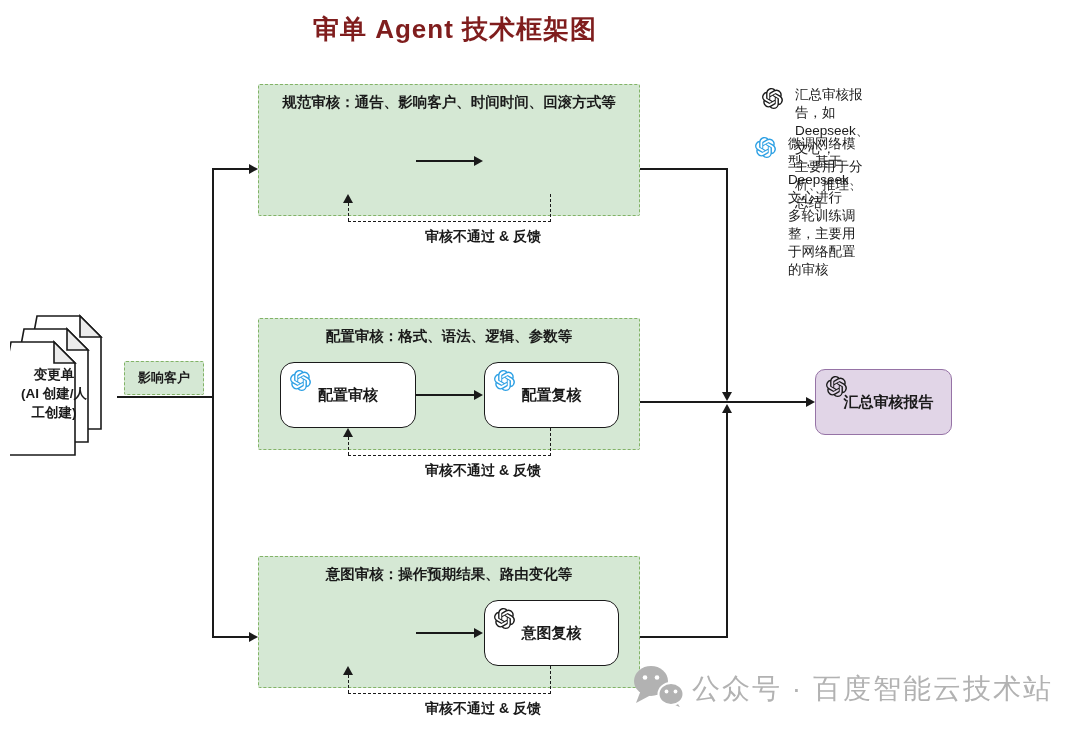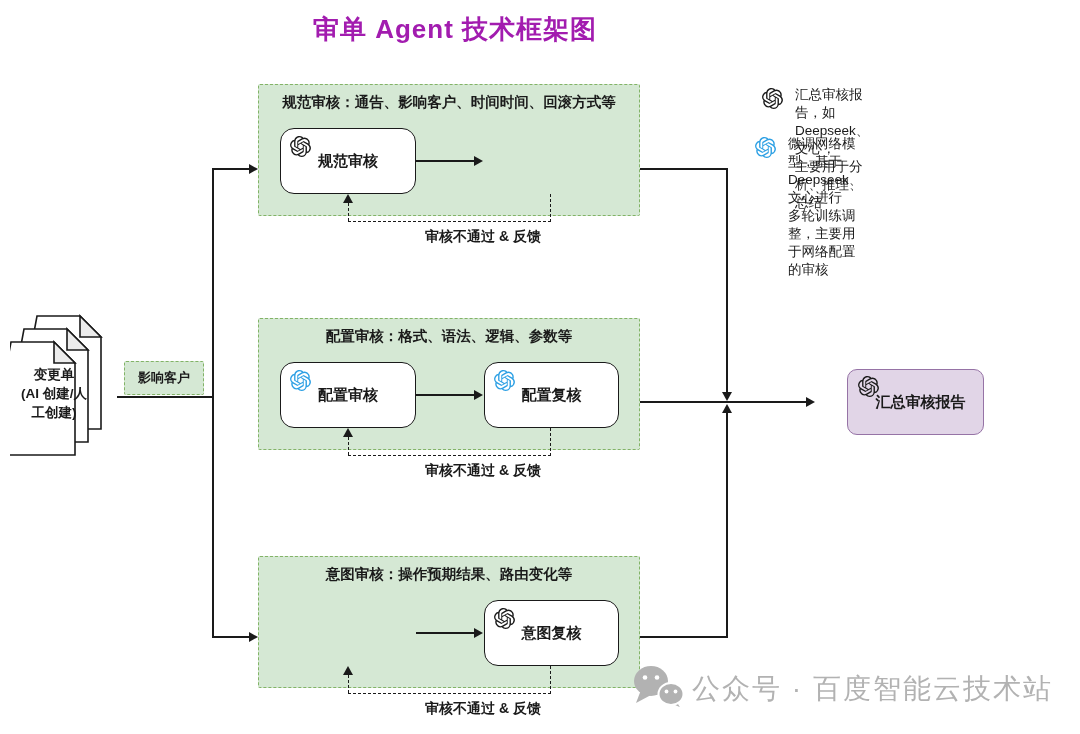--- a/index.html
+++ b/index.html
@@ -3,21 +3,21 @@
 <meta charset="utf-8">
 <style>
   html,body{margin:0;padding:0;background:#fff;}
   #canvas{
     position:relative;width:1080px;height:734px;overflow:hidden;background:#fff;
     font-family:"Liberation Sans","DejaVu Sans",sans-serif;color:#1a1a1a;
   }
   .ml{white-space:pre-line;}
   .title{
     position:absolute;left:250px;top:12px;width:410px;text-align:center;
-    font-size:26px;font-weight:bold;color:#a21caf;letter-spacing:1px;
+    font-size:26px;font-weight:bold;color:#7f1d1d;letter-spacing:1px;
   }
   
   .lh{position:absolute;height:2px;background:#1a1a1a;}
   .lv{position:absolute;width:2px;background:#1a1a1a;}
   .dv{position:absolute;width:0;border-left:1.6px dashed #1a1a1a;}
   .dh{position:absolute;height:0;border-top:1.6px dashed #1a1a1a;}
   .ar{position:absolute;width:0;height:0;border-top:5.5px solid transparent;border-bottom:5.5px solid transparent;border-left:9px solid #1a1a1a;}
   .ad{position:absolute;width:0;height:0;border-left:5.5px solid transparent;border-right:5.5px solid transparent;border-top:9px solid #1a1a1a;}
   .au{position:absolute;width:0;height:0;border-left:5.5px solid transparent;border-right:5.5px solid transparent;border-bottom:9px solid #1a1a1a;}
   
@@ -51,21 +51,21 @@
     font-size:13.5px;font-weight:600;line-height:1.4;
   }
   .trigger{
     position:absolute;left:124px;top:361px;width:80px;height:34px;
     background:#d5e8d4;border:1.6px dashed #82b366;border-radius:2px;box-sizing:border-box;
     display:flex;align-items:center;justify-content:center;font-size:13px;font-weight:600;
   }
   
   .summary{
     position:absolute;left:815px;top:369px;width:137px;height:66px;
-    background:#e1d5e7;border:1.5px solid #9673a6;border-radius:10px;box-sizing:border-box;margin-left:32px;
+    background:#e1d5e7;border:1.5px solid #9673a6;border-radius:10px;box-sizing:border-box;
   }
   .summary .node-label{font-size:15px;padding-left:10px;box-sizing:border-box;}
   
   .legend-item{position:absolute;}
   .legend-icon{position:absolute;width:21px;height:21px;}
   .legend-text{position:absolute;font-size:13.5px;line-height:18px;font-weight:500;}
   
   .watermark-text{
     position:absolute;left:692px;top:670px;font-size:28px;color:#b2b2b2;
     letter-spacing:2px;font-weight:normal;
@@ -105,26 +105,20 @@
   </div>
   <div class="lh" style="left:117px;top:396px;width:96px;"></div>
   <div class="lv" style="left:212px;top:168px;height:470px;"></div>
   <div class="lh" style="left:212px;top:168px;width:38px;"></div>
   <div class="ar" style="left:249px;top:163.5px;"></div>
   <div class="lh" style="left:212px;top:636px;width:38px;"></div>
   <div class="ar" style="left:249px;top:631.5px;"></div>
 
   <div class="panel" style="top:84px;">
     <div class="panel-heading">规范审核：通告、影响客户、时间时间、回滚方式等</div>
-    <div class="node node-l">
-      <svg class="ai-icon" fill="#1a1a1a">
-          <use href="#openai"></use>
-        </svg>
-      <div class="node-label">规范审核</div>
-    </div>
     <div class="lh" style="left:157px;top:75px;width:60px;"></div>
     <div class="ar" style="left:215px;top:70.5px;"></div>
     <div class="dv" style="left:291px;top:109px;height:28px;"></div>
     <div class="dh" style="left:89px;top:136px;width:203px;"></div>
     <div class="dv" style="left:88.5px;top:118px;height:18px;"></div>
     <div class="au" style="left:84px;top:109px;"></div>
     <div class="fb-label">审核不通过 &amp; 反馈</div>
   </div>
 
   <div class="panel" style="top:318px;">

